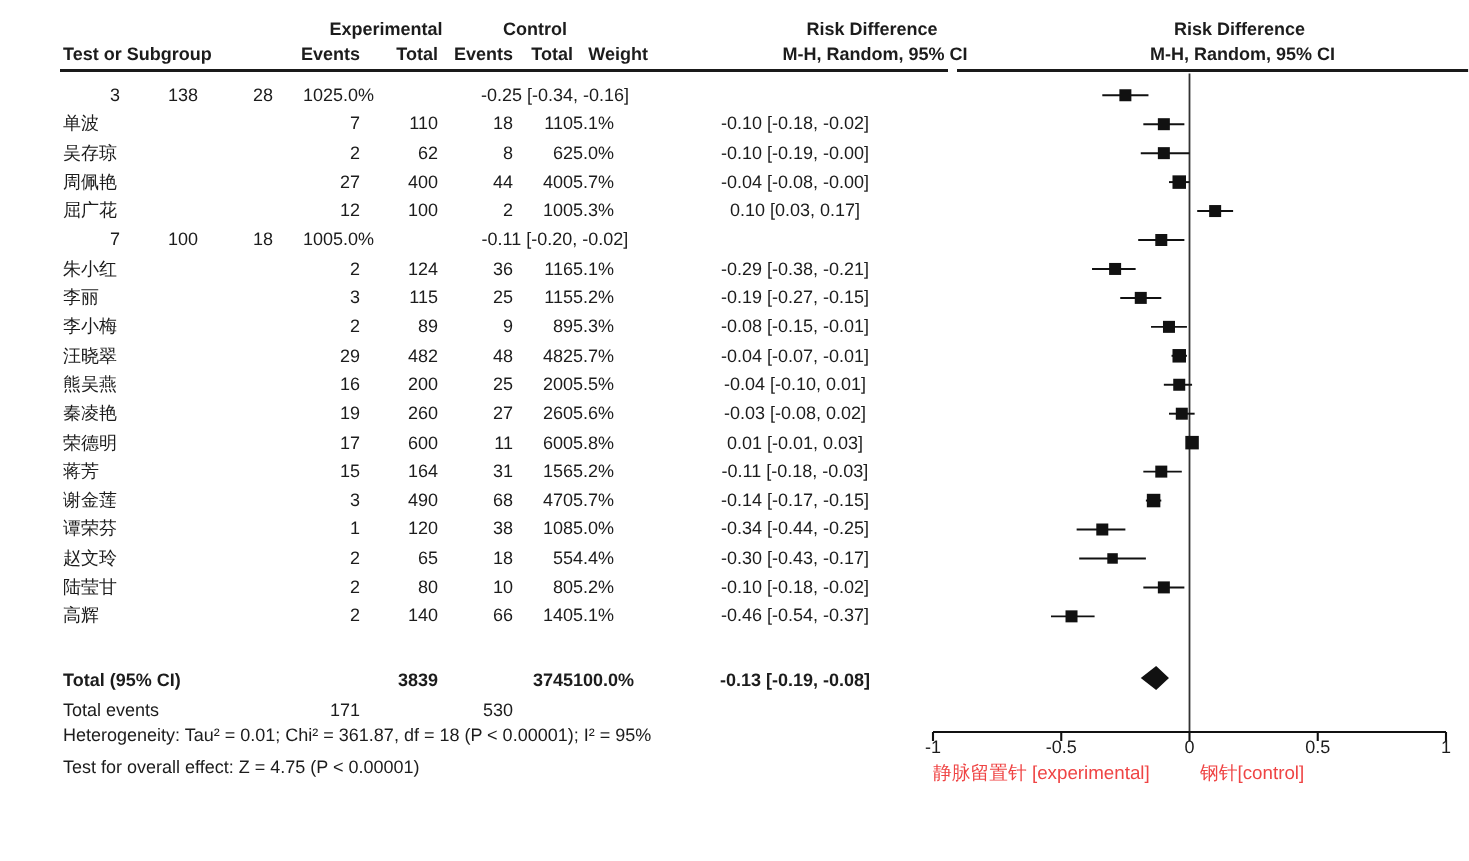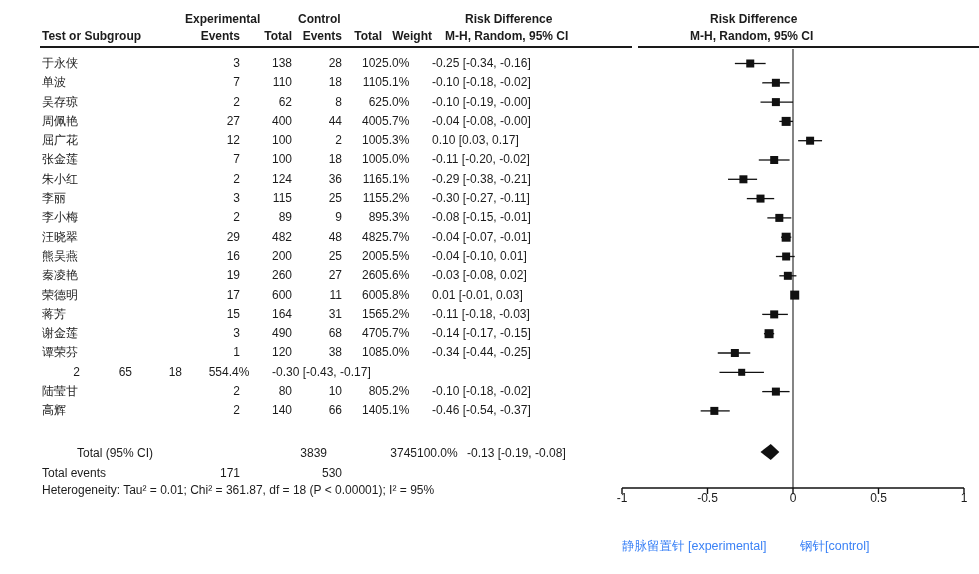--- a/index.html
+++ b/index.html
@@ -1,38 +1,38 @@
 <!DOCTYPE html>
 <html><head>
 <meta charset="utf-8">
 <style>
   html,body{margin:0;padding:0;background:#ffffff;}
   #page{position:relative;width:979px;height:574px;background:#ffffff;overflow:hidden;
         font-family:"Liberation Sans","DejaVu Sans",sans-serif;color:#1c1c1c;font-size:12px;}
   .abs{position:absolute;white-space:nowrap;}
   .bold{font-weight:bold;}
-  .ctr{text-align:left;}
+  .ctr{text-align:right;}
   .rule{position:absolute;height:2px;background:#1a1a1a;}
   
   #rows{position:absolute;left:42px;top:54px;}
   .trow{display:flex;height:19.3px;line-height:19.3px;}
   .trow span{display:block;overflow:visible;}
   .c-study{width:160px;text-align:left;}
   .c-ee{width:38px;text-align:right;}
   .c-et{width:52px;text-align:right;}
   .c-ce{width:50px;text-align:right;}
   .c-ct{width:40px;text-align:right;}
   .c-w{width:50px;text-align:left;}
-  .c-ci{width:196px;text-align:left;}
-  #total-row{position:absolute;left:42px;top:444px;font-weight:normal;margin-left:35px;}
+  .c-ci{width:196px;text-align:center;}
+  #total-row{position:absolute;left:42px;top:444px;font-weight:bold;}
   #total-events-row{position:absolute;left:42px;top:464px;}
   .footnote{position:absolute;left:42px;}
   #plot-svg{position:absolute;left:0;top:0;pointer-events:none;}
   .tick-label{position:absolute;width:40px;text-align:center;top:491px;}
-  .axis-sub{position:absolute;top:538px;color:#3b82f6;font-size:12.5px;}
+  .axis-sub{position:absolute;top:507px;color:#ef4444;font-size:12.5px;}
   #caption{position:absolute;left:0;top:568px;width:100%;text-align:center;
            font-family:"DejaVu Serif","Liberation Serif",serif;font-weight:bold;font-size:16px;color:#6d28d9;margin-top:28px;}
 </style>
 </head>
 <body>
 
 <div id="page">
 
   <div class="abs bold ctr" style="left:185px;top:12px;width:110px;">Experimental</div>
   <div class="abs bold ctr" style="left:298px;top:12px;width:80px;">Control</div>
@@ -46,21 +46,20 @@
   <div class="abs bold" style="left:282px;top:29px;width:100px;text-align:right;">Total</div>
   <div class="abs bold" style="left:332px;top:29px;width:100px;text-align:right;">Weight</div>
   <div class="abs bold ctr" style="left:445px;top:29px;width:200px;">M-H, Random, 95% CI</div>
   <div class="abs bold ctr" style="left:690px;top:29px;width:200px;">M-H, Random, 95% CI</div>
 
   <div class="rule" style="left:40px;top:46px;width:592px;"></div>
   <div class="rule" style="left:638px;top:46px;width:341px;"></div>
 
   <div id="rows">
       <div class="trow">
-        <span class="c-study">于永侠</span>
         <span class="c-ee">3</span>
         <span class="c-et">138</span>
         <span class="c-ce">28</span>
         <span class="c-ct">102</span>
         <span class="c-w">5.0%</span>
         <span class="c-ci">-0.25 [-0.34, -0.16]</span>
       </div>
       <div class="trow">
         <span class="c-study">单波</span>
         <span class="c-ee">7</span>
@@ -91,21 +90,20 @@
       <div class="trow">
         <span class="c-study">屈广花</span>
         <span class="c-ee">12</span>
         <span class="c-et">100</span>
         <span class="c-ce">2</span>
         <span class="c-ct">100</span>
         <span class="c-w">5.3%</span>
         <span class="c-ci">0.10 [0.03, 0.17]</span>
       </div>
       <div class="trow">
-        <span class="c-study">张金莲</span>
         <span class="c-ee">7</span>
         <span class="c-et">100</span>
         <span class="c-ce">18</span>
         <span class="c-ct">100</span>
         <span class="c-w">5.0%</span>
         <span class="c-ci">-0.11 [-0.20, -0.02]</span>
       </div>
       <div class="trow">
         <span class="c-study">朱小红</span>
         <span class="c-ee">2</span>
@@ -115,21 +113,21 @@
         <span class="c-w">5.1%</span>
         <span class="c-ci">-0.29 [-0.38, -0.21]</span>
       </div>
       <div class="trow">
         <span class="c-study">李丽</span>
         <span class="c-ee">3</span>
         <span class="c-et">115</span>
         <span class="c-ce">25</span>
         <span class="c-ct">115</span>
         <span class="c-w">5.2%</span>
-        <span class="c-ci">-0.30 [-0.27, -0.11]</span>
+        <span class="c-ci">-0.19 [-0.27, -0.15]</span>
       </div>
       <div class="trow">
         <span class="c-study">李小梅</span>
         <span class="c-ee">2</span>
         <span class="c-et">89</span>
         <span class="c-ce">9</span>
         <span class="c-ct">89</span>
         <span class="c-w">5.3%</span>
         <span class="c-ci">-0.08 [-0.15, -0.01]</span>
       </div>
@@ -190,20 +188,21 @@
       <div class="trow">
         <span class="c-study">谭荣芬</span>
         <span class="c-ee">1</span>
         <span class="c-et">120</span>
         <span class="c-ce">38</span>
         <span class="c-ct">108</span>
         <span class="c-w">5.0%</span>
         <span class="c-ci">-0.34 [-0.44, -0.25]</span>
       </div>
       <div class="trow">
+        <span class="c-study">赵文玲</span>
         <span class="c-ee">2</span>
         <span class="c-et">65</span>
         <span class="c-ce">18</span>
         <span class="c-ct">55</span>
         <span class="c-w">4.4%</span>
         <span class="c-ci">-0.30 [-0.43, -0.17]</span>
       </div>
       <div class="trow">
         <span class="c-study">陆莹甘</span>
         <span class="c-ee">2</span>
@@ -234,20 +233,21 @@
     <span class="c-ci">-0.13 [-0.19, -0.08]</span>
   </div>
   <div id="total-events-row" class="trow">
     <span class="c-study">Total events</span>
     <span class="c-ee">171</span>
     <span class="c-et"></span>
     <span class="c-ce">530</span>
   </div>
 
   <div class="footnote" style="top:483px;">Heterogeneity: Tau² = 0.01; Chi² = 361.87, df = 18 (P &lt; 0.00001); I² = 95%</div>
+  <div class="footnote" style="top:504px;">Test for overall effect: Z = 4.75 (P &lt; 0.00001)</div>
 
   <svg id="plot-svg" width="979" height="574" viewBox="0 0 979 574">
       <line x1="793" y1="49" x2="793" y2="488" stroke="#333" stroke-width="1.2"></line>
       <line x1="622" y1="488" x2="964" y2="488" stroke="#111" stroke-width="1.4"></line>
       <line x1="622" y1="488" x2="622" y2="494" stroke="#111" stroke-width="1.4"></line>
       <line x1="707.5" y1="488" x2="707.5" y2="494" stroke="#111" stroke-width="1.4"></line>
       <line x1="793" y1="488" x2="793" y2="494" stroke="#111" stroke-width="1.4"></line>
       <line x1="878.5" y1="488" x2="878.5" y2="494" stroke="#111" stroke-width="1.4"></line>
       <line x1="964" y1="488" x2="964" y2="494" stroke="#111" stroke-width="1.4"></line>
       <line x1="734.86" y1="63.5" x2="765.64" y2="63.5" stroke="#111" stroke-width="1.3"></line>

